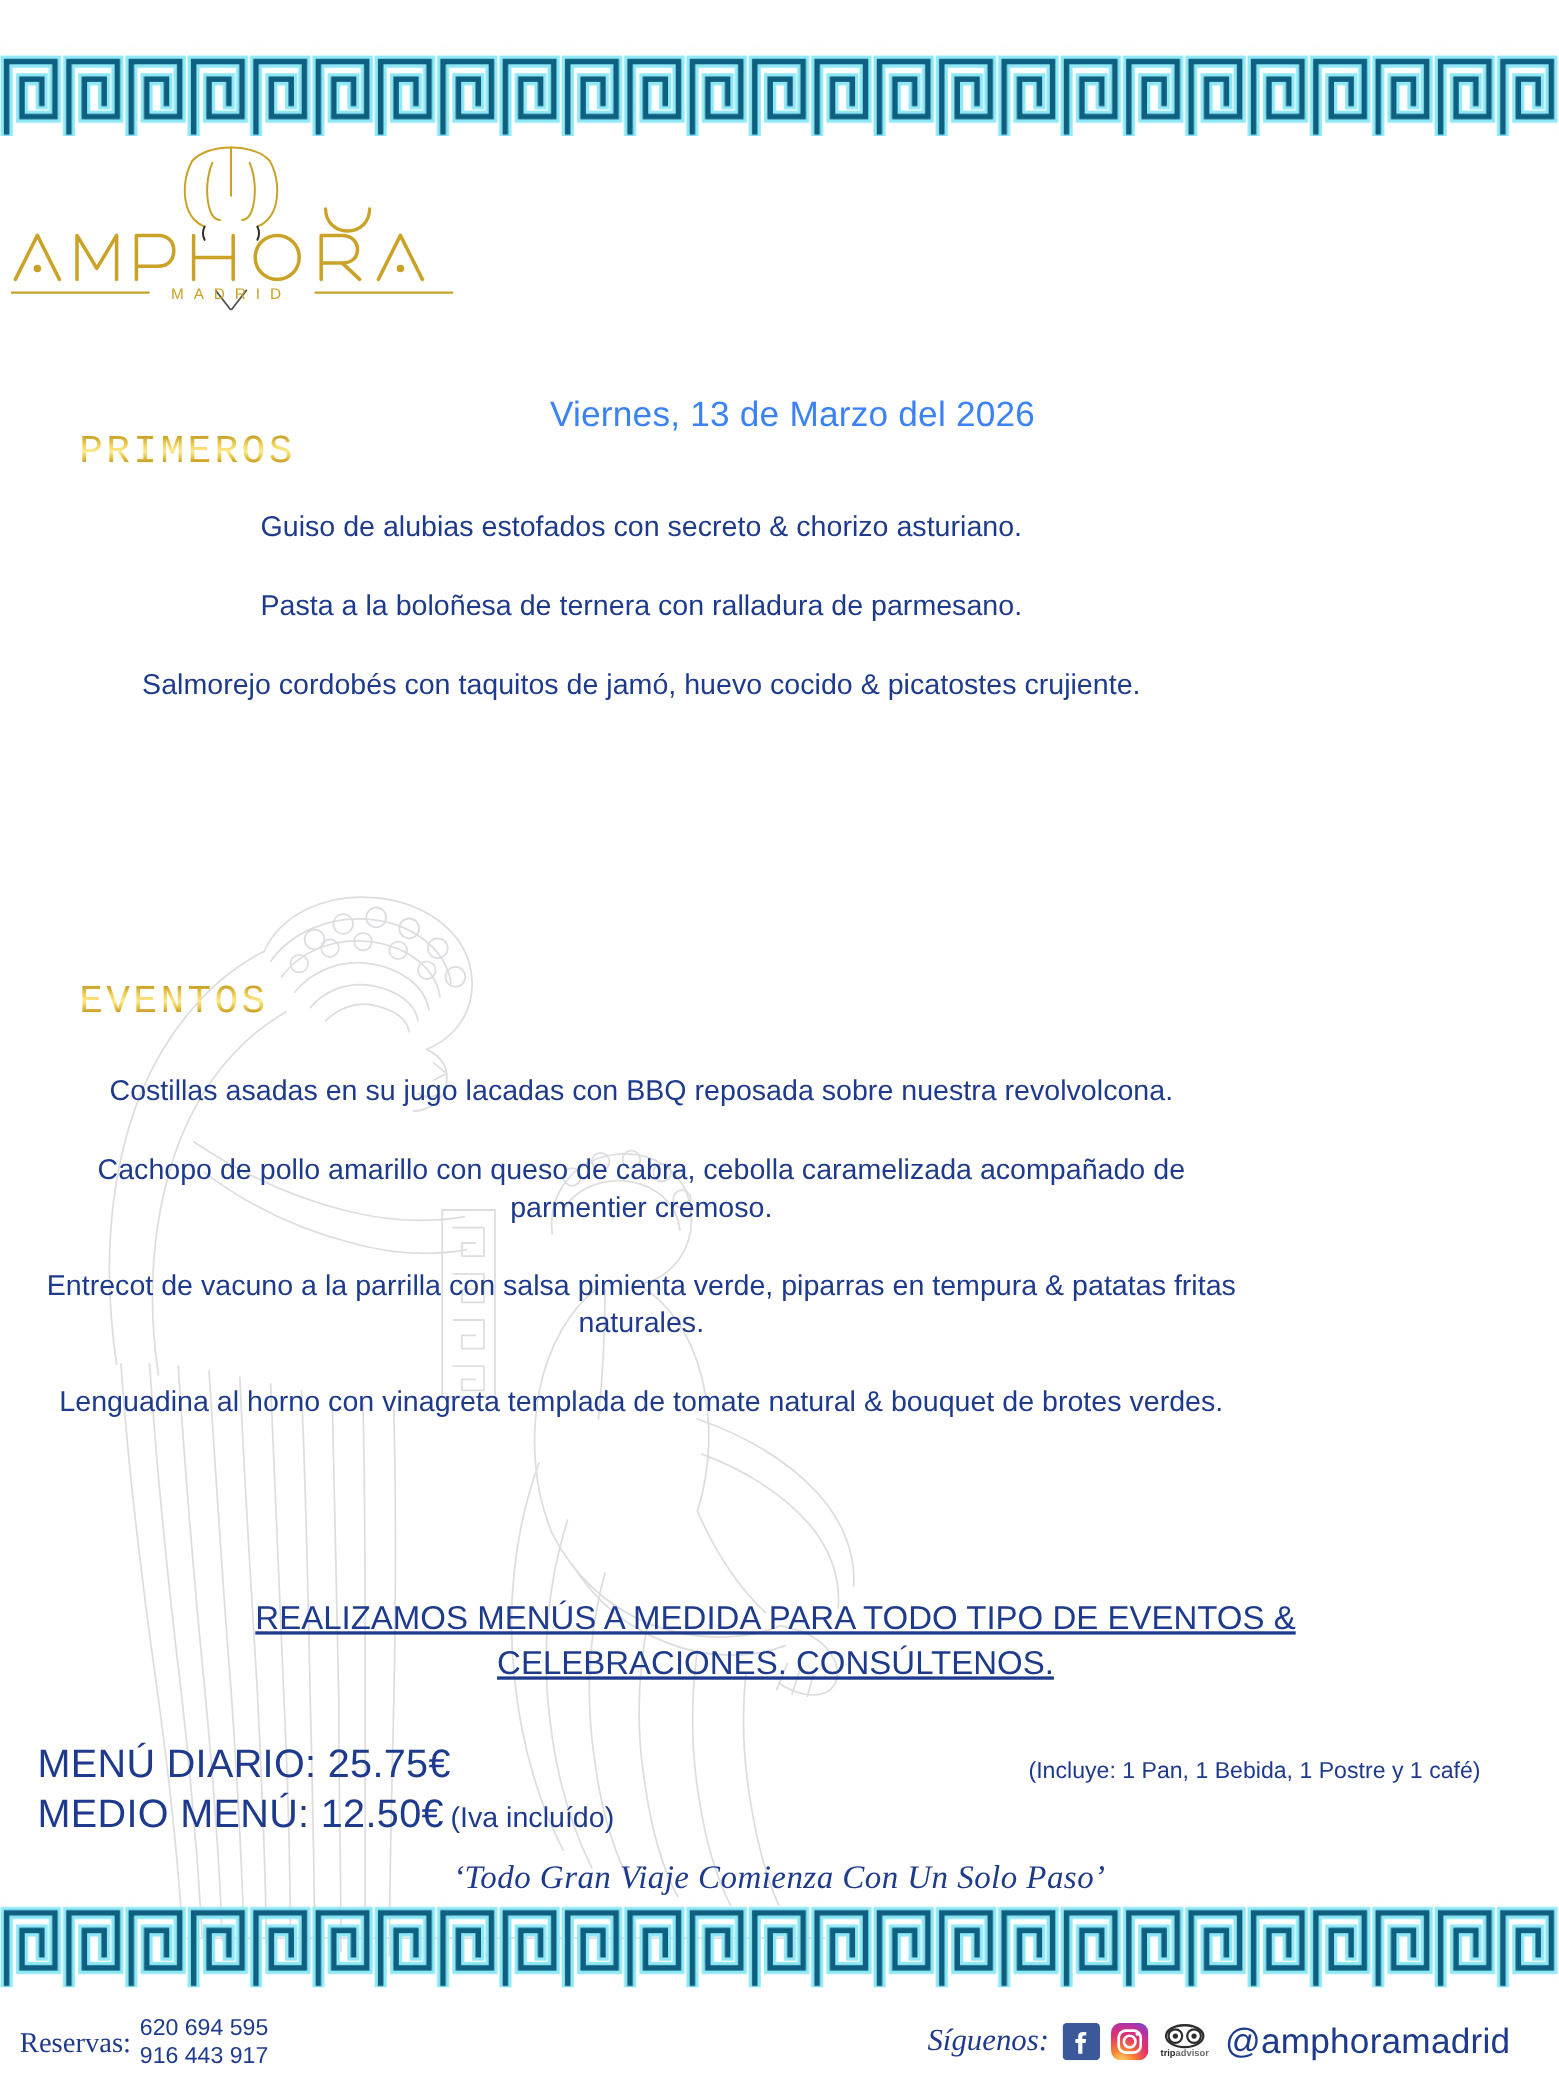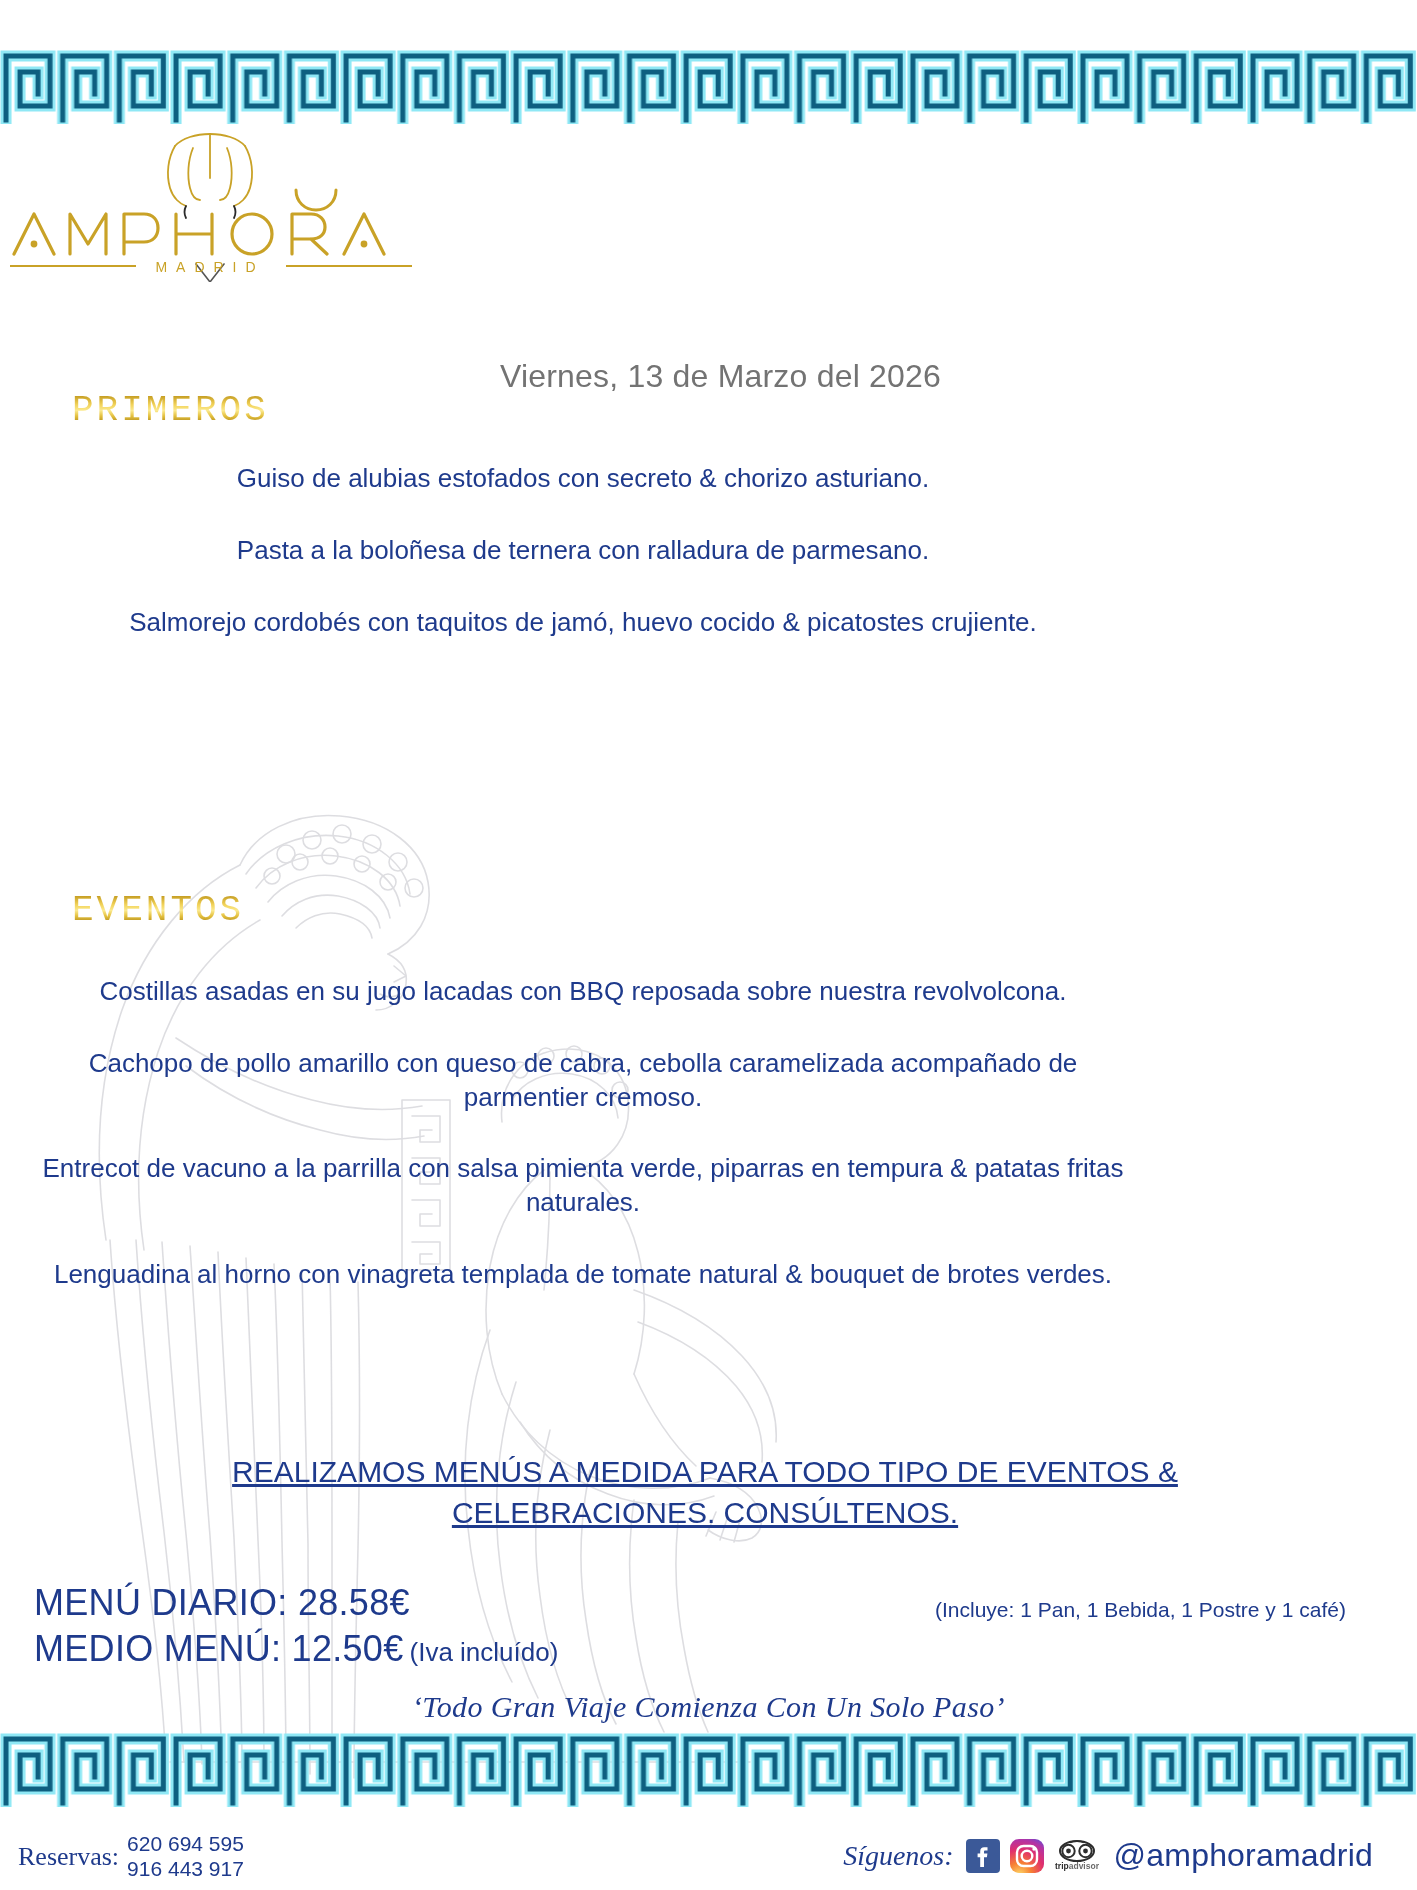--- a/index.html
+++ b/index.html
@@ -60,21 +60,21 @@
 
   
   .date-line {
     position: absolute;
     top: 358px;
     left: 0;
     width: 1186px;
     text-align: center;
     padding-left: 255px;
     font-size: 32px;
-    color: #737373;
+    color: #3b82f6;
     letter-spacing: 0.2px;
     z-index: 3;
   }
 
   
   .section-heading {
     position: absolute;
     left: 72px;
     font-family: Liberation Mono, monospace;
     font-size: 36px;
@@ -407,21 +407,21 @@
     <div class="menu-item">Costillas asadas en su jugo lacadas con BBQ reposada sobre nuestra revolvolcona.</div>
     <div class="menu-item">Cachopo de pollo amarillo con queso de cabra, cebolla caramelizada acompañado de parmentier cremoso.</div>
     <div class="menu-item">Entrecot de vacuno a la parrilla con salsa pimienta verde, piparras en tempura &amp; patatas fritas naturales.</div>
     <div class="menu-item">Lenguadina al horno con vinagreta templada de tomate natural &amp; bouquet de brotes verdes.</div>
   </div>
 
   <div class="events-banner">REALIZAMOS MENÚS A MEDIDA PARA TODO TIPO DE EVENTOS &amp; CELEBRACIONES. CONSÚLTENOS.</div>
 
   <div class="price-block">
     <div class="price-row">
-      <div class="price-line">MENÚ DIARIO: 28.58€</div>
+      <div class="price-line">MENÚ DIARIO: 25.75€</div>
     </div>
     <div class="price-row">
       <div class="price-line">MEDIO MENÚ: 12.50€</div>
       <div class="iva-note">(Iva incluído)</div>
     </div>
   </div>
 
   <div class="includes-note">(Incluye: 1 Pan, 1 Bebida, 1 Postre y 1 café)</div>
 
   <div class="tagline">‘Todo Gran Viaje Comienza Con Un Solo Paso’</div>

